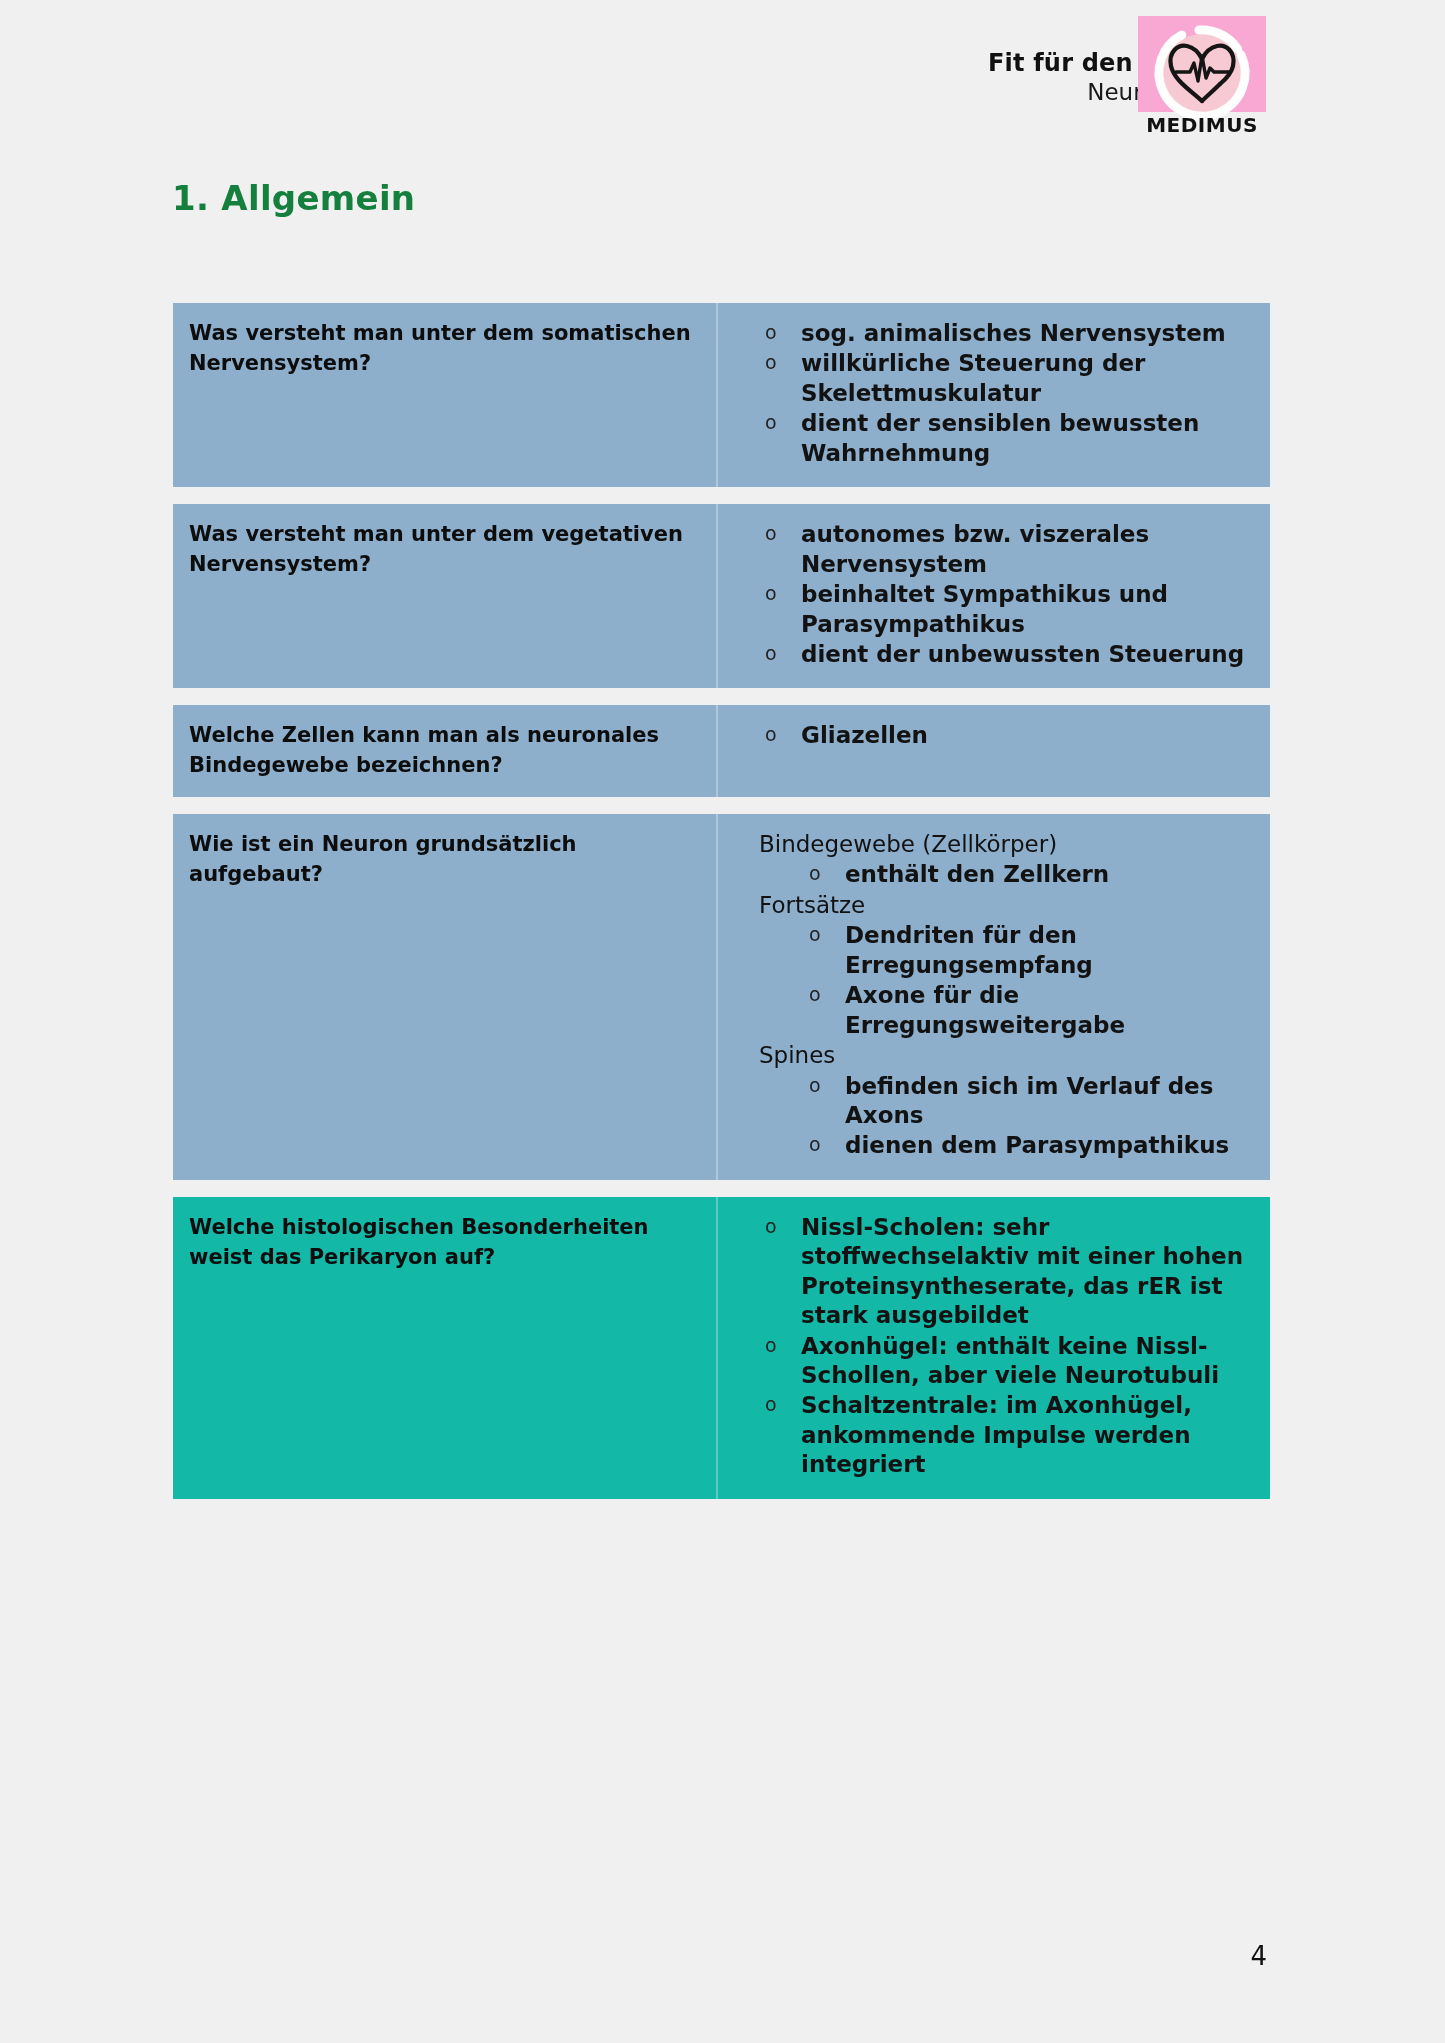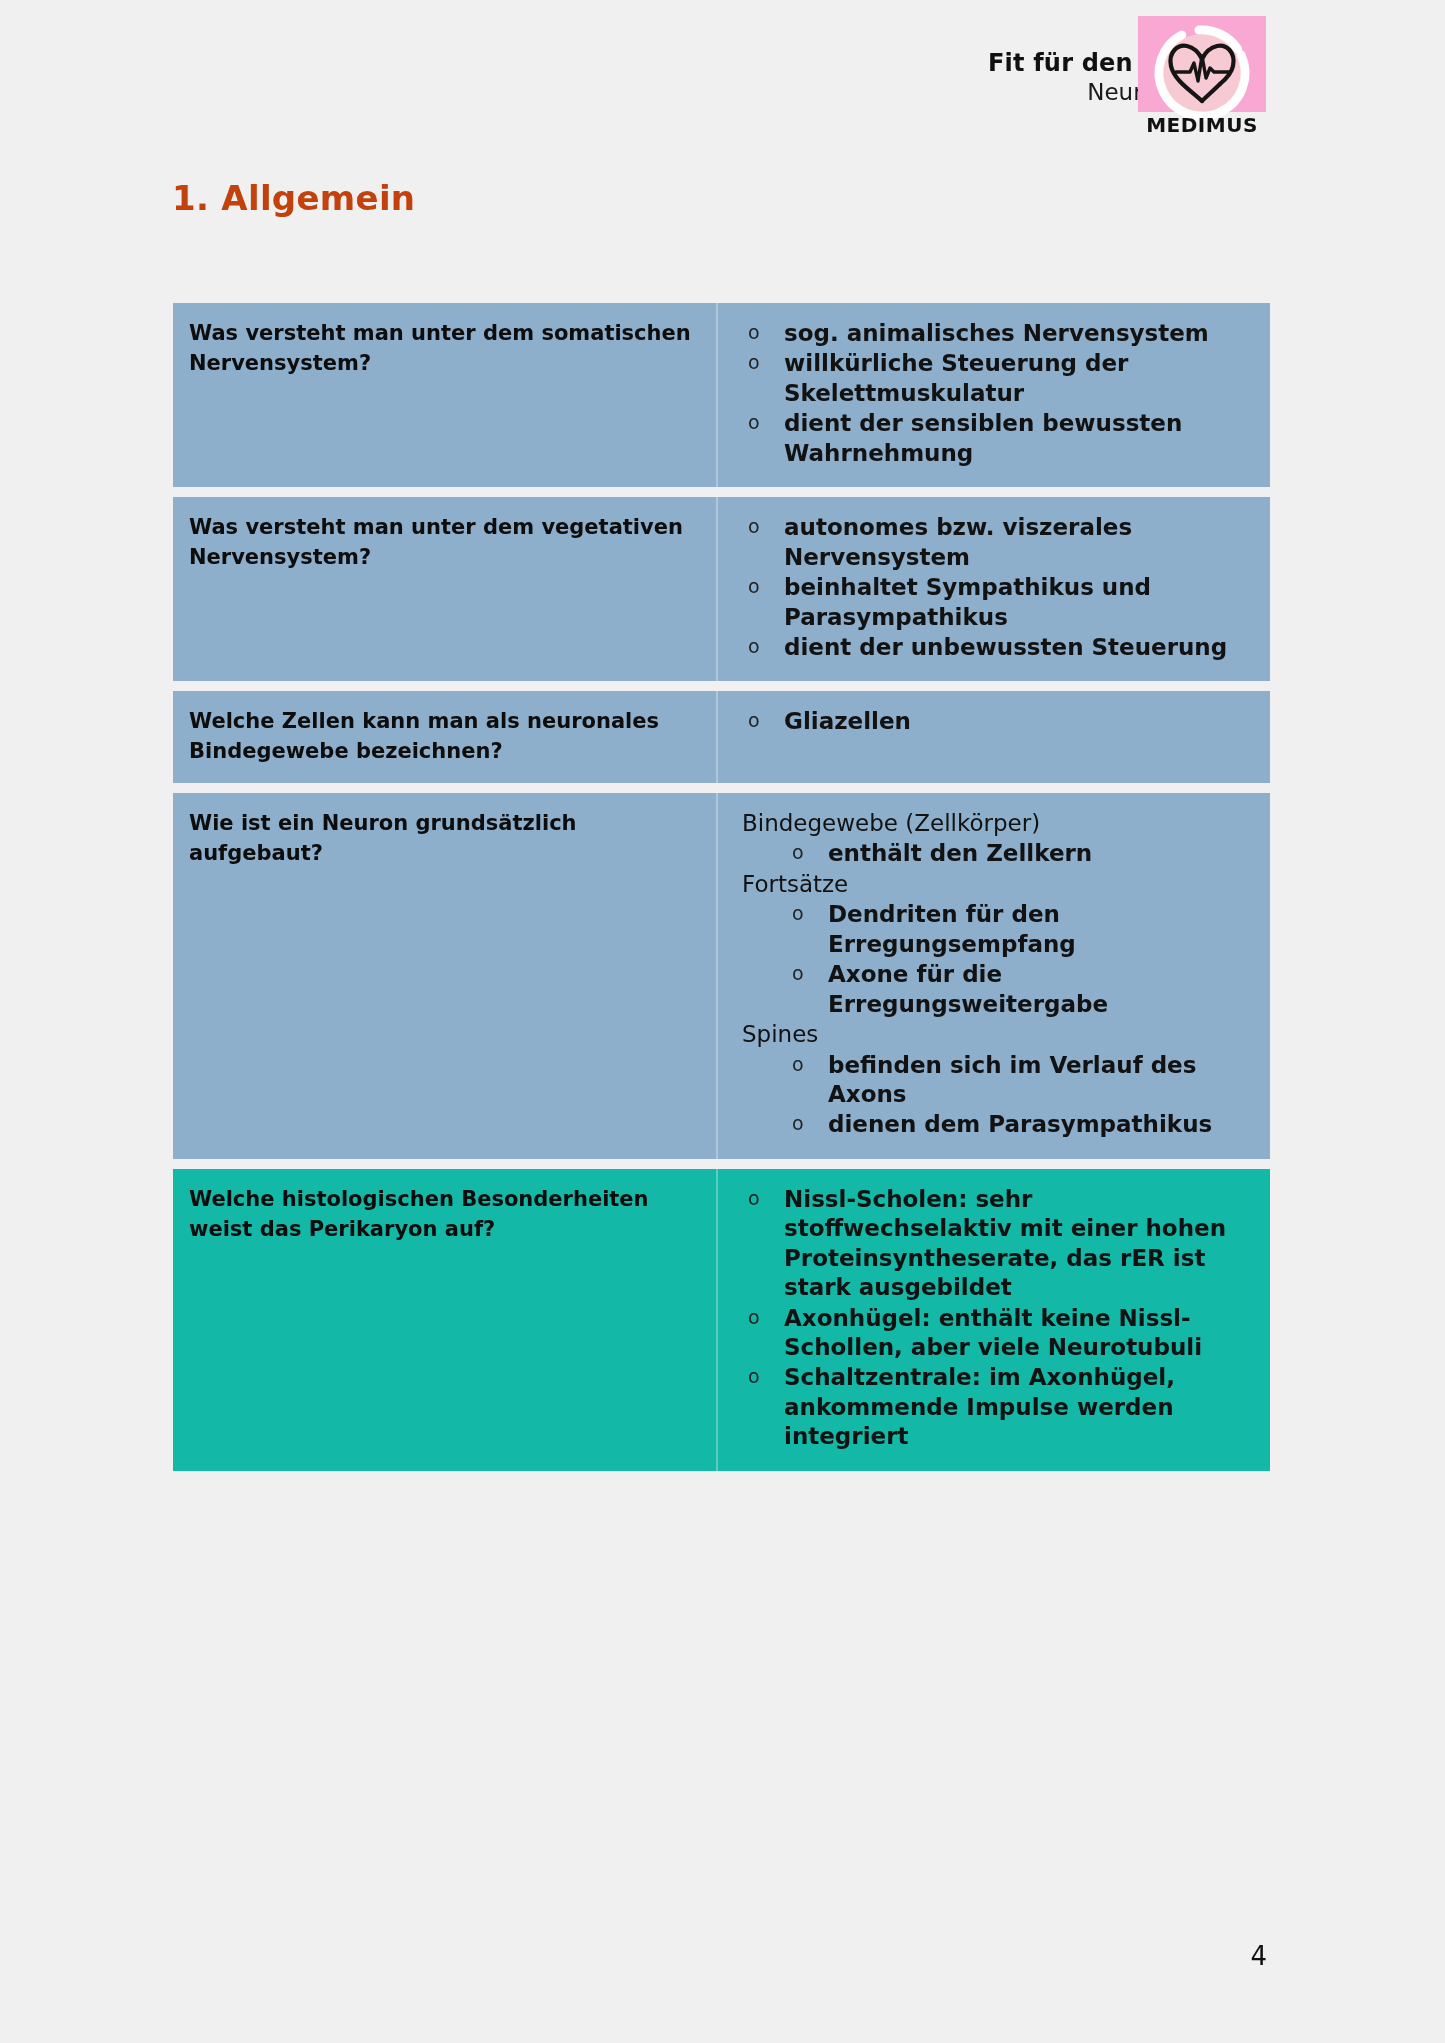--- a/index.html
+++ b/index.html
@@ -66,36 +66,37 @@
   .logo svg { display: block; width: 128px; height: 128px; }
 
   
   .section-title {
     position: absolute;
     left: 172px;
     top: 178px;
     font-family: "DejaVu Sans", sans-serif;
     font-weight: bold;
     font-size: 34px;
-    color: #c2410c;
+    color: #15803d;
     letter-spacing: 0.3px;
   }
 
   
   .qa-table {
     position: absolute;
     left: 173px;
     top: 303px;
     width: 1097px;
   }
   .qa-row {
     display: flex;
     width: 100%;
-    margin-bottom: 10px;
-    box-sizing: border-box;
+    margin-bottom: 17px;
+    box-sizing: border-box;
+    gap: 17px;
   }
   .qa-row.blue  { background: #8eafcc; }
   .qa-row.green { background: #14b8a6; }
 
   .qa-q {
     width: 545px;
     flex: 0 0 545px;
     box-sizing: border-box;
     padding: 16px 18px 16px 16px;
     font-family: "DejaVu Sans", sans-serif;

